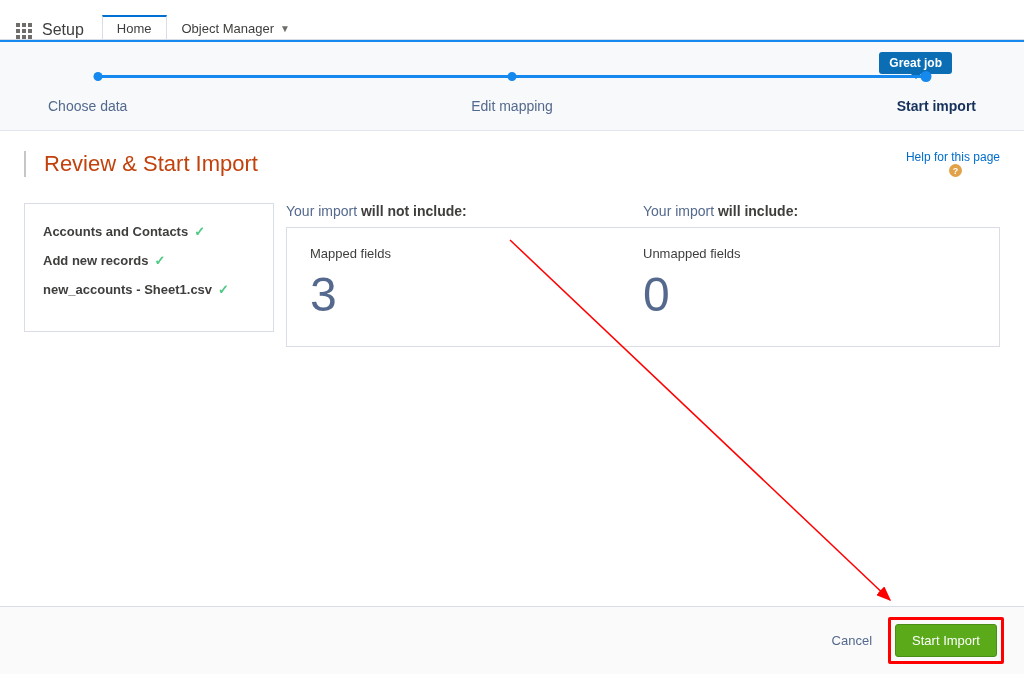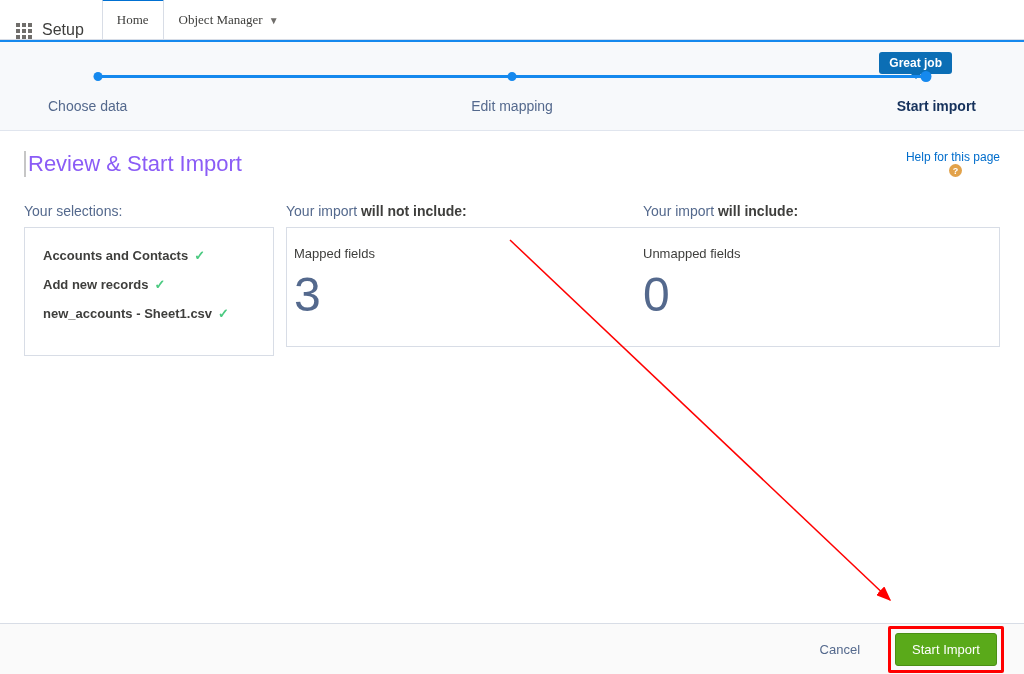--- a/index.html
+++ b/index.html
@@ -3,59 +3,59 @@
 <meta charset="utf-8">
 <style>
 * { box-sizing: border-box; margin: 0; padding: 0; }
 body { font-family: -apple-system, BlinkMacSystemFont, "Segoe UI", Arial, sans-serif; background: #fff; width: 1024px; height: 674px; overflow: hidden; position: relative; }
 
 
 .topnav { display: flex; align-items: flex-end; border-bottom: 1px solid #d8dde6; height: 40px; padding: 0 10px; }
 .app-launcher { display: grid; grid-template-columns: repeat(3,4px); grid-template-rows: repeat(3,4px); gap: 2px; margin: 0 10px 0 6px; cursor: pointer; }
 .app-launcher span { background: #706e6b; width: 4px; height: 4px; }
 .setup-label { font-size: 16px; color: #3e3e3c; font-weight: 400; margin-right: 18px; }
-.tab { display: inline-flex; align-items: center; height: 40px; padding: 8px 14px; font-size: 13px; color: #3e3e3c; border-top: 2px solid transparent; border-left: 1px solid transparent; border-right: 1px solid transparent; cursor: pointer; font-family: Liberation Serif, serif; }
+.tab { display: inline-flex; align-items: center; height: 24px; padding: 8px 14px; font-size: 13px; color: #3e3e3c; border-top: 2px solid transparent; border-left: 1px solid transparent; border-right: 1px solid transparent; cursor: pointer; }
 .tab.active { border-top: 2px solid #0070d2; border-left: 1px solid #d8dde6; border-right: 1px solid #d8dde6; background: #fff; }
 .chev { margin-left: 6px; font-size: 10px; color: #706e6b; }
 
 
 .wizard-region { background: #f7f9fb; border-top: 2px solid #1589ee; border-bottom: 1px solid #e0e5ee; padding: 30px 48px 16px; position: relative; }
 .track { position: relative; height: 8px; margin: 0 50px; }
 .track-line { position: absolute; top: 3px; left: 0; right: 0; height: 3px; background: #1589ee; }
 .node { position: absolute; top: 0; width: 9px; height: 9px; border-radius: 50%; background: #1589ee; transform: translateX(-50%); }
 .node.n1 { left: 0%; }
 .node.n2 { left: 50%; }
 .node.n3 { left: 100%; width: 11px; height: 11px; top:-1px; }
 .track-labels { display: flex; justify-content: space-between; margin: 18px 0 0; font-size: 14px; color: #54698d; }
 .track-labels .active-step { color: #16325c; font-weight: 700; }
 .tooltip { position: absolute; background: #0b6eb5; color: #fff; font-size: 12px; font-weight: 600; padding: 4px 10px; border-radius: 3px; right: 72px; top: 10px; }
 .tooltip:after { content:''; position:absolute; bottom:-5px; left:50%; transform:translateX(-50%); border-left:5px solid transparent; border-right:5px solid transparent; border-top:5px solid #0b6eb5; }
 
 
 .content { padding: 20px 24px; }
-.page-title { font-size: 22px; color: #8b5cf6; font-weight: 400; margin-bottom: 4px; border-left: 2px solid #c6c6c6; padding-left: 2px; }
+.page-title { font-size: 22px; color: #c2410c; font-weight: 400; margin-bottom: 4px; border-left: 2px solid #c6c6c6; padding-left: 18px; }
 .page-sub { font-size: 12.5px; color: #54698d; }
 .help-link { position: absolute; right: 24px; top: 150px; font-size: 12px; color: #006dcc; cursor: pointer; display: flex; align-items: center; flex-direction: column; }
 .help-icon { width: 13px; height: 13px; border-radius: 50%; background: #e2a24a; margin-left: 5px; display:inline-flex; align-items:center; justify-content:center; font-size:9px; color:#fff; font-weight:bold;}
 .columns { display: flex; gap: 12px; margin-top: 26px; }
 .col-title { font-size: 14px; color: #54698d; margin-bottom: 8px; }
 .col-title b { font-weight: 700; color:#3e3e3c; }
 .selections-box { border: 1px solid #d8dde6; padding: 20px 18px; width: 250px; min-height: 120px; }
 .sel-item { font-size: 13px; color: #3e3e3c; font-weight: 600; margin-bottom: 14px; display: flex; align-items: flex-end; }
 .check { color: #4bca81; margin-left: 6px; font-size: 13px; }
-.include-box { border: 1px solid #d8dde6; padding: 18px 7px; flex: 1; min-height: 120px; display: flex; }
+.include-box { border: 1px solid #d8dde6; padding: 18px 23px; flex: 1; min-height: 120px; display: flex; }
 .metric-block { flex: 1; }
 .metric-label { font-size: 13px; color: #3e3e3c; margin-bottom: 6px; }
 .metric-value { font-size: 48px; color: #54698d; font-weight: 400; }
 
 
 .arrow-svg { position: absolute; top: 230px; left: 500px; pointer-events: none; }
 
 
-.footer { position: absolute; bottom: 0; left: 0; right: 0; height: 51px; border-top: 1px solid #d8dde6; background: #fafafa; display: flex; align-items: center; justify-content: flex-end; padding: 0 20px; gap: 12px; }
+.footer { position: absolute; bottom: 0; left: 0; right: 0; height: 68px; border-top: 1px solid #d8dde6; background: #fafafa; display: flex; align-items: center; justify-content: flex-end; padding: 0 20px; gap: 0; }
 .btn { font-size: 13px; padding: 8px 16px; border-radius: 3px; cursor: pointer; }
 .btn-cancel { background: transparent; border: none; color: #54698d; }
 .btn-prev { background: #fff; border: 1px solid #d8dde6; color: #54698d; }
 .btn-start { background: #5aaa1a; border: 1px solid #4a8f15; color: #fff; font-weight: 400; }
 .highlight-box { border: 3px solid #ff0000; padding: 4px; border-radius: 2px; display: inline-flex; }
 </style>
 </head>
 <body>
 
 <div class="topnav">
@@ -99,21 +99,20 @@
   <span>Help for this page</span>
   <span class="help-icon">?</span>
 </div>
 
 <div class="content">
   <h1 class="page-title">Review &amp; Start Import</h1>
 
   <div class="columns">
 
     <div>
-      <div class="col-title">Your selections:</div>
       <div class="selections-box">
         <div class="sel-item">
             <span>Accounts and Contacts</span>
             <span class="check">✓</span>
           </div>
         <div class="sel-item">
             <span>Add new records</span>
             <span class="check">✓</span>
           </div>
         <div class="sel-item">

